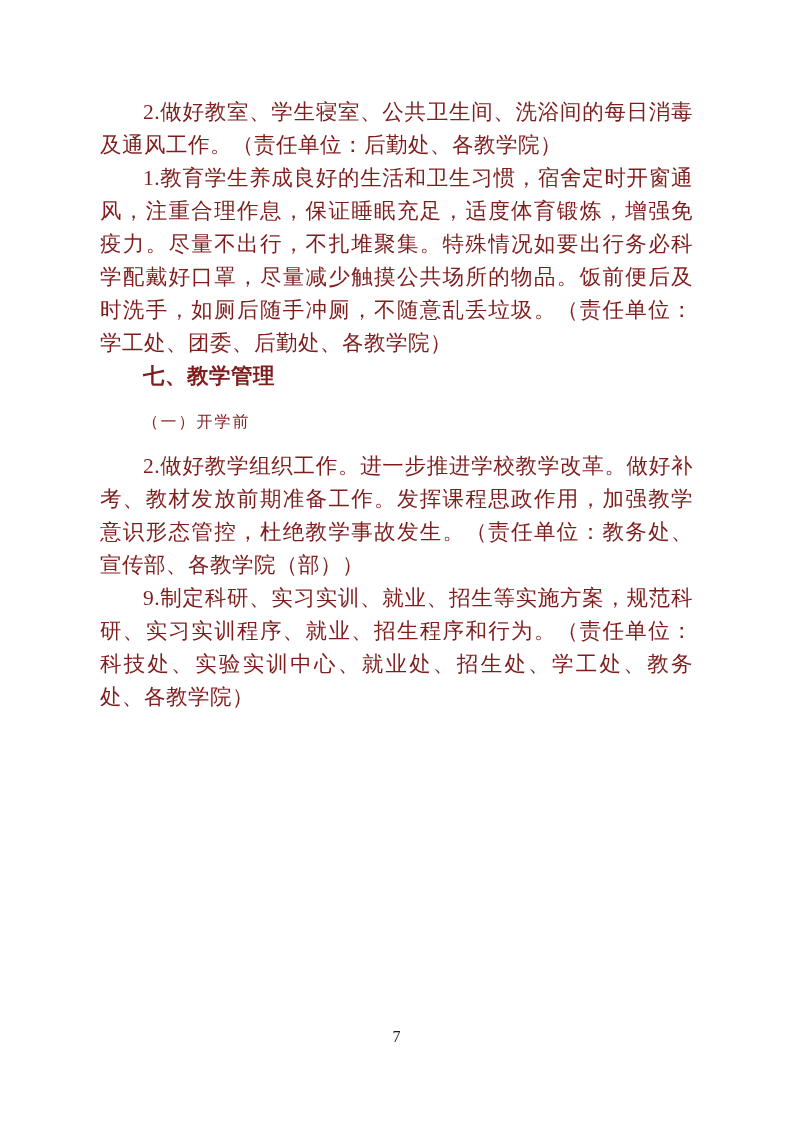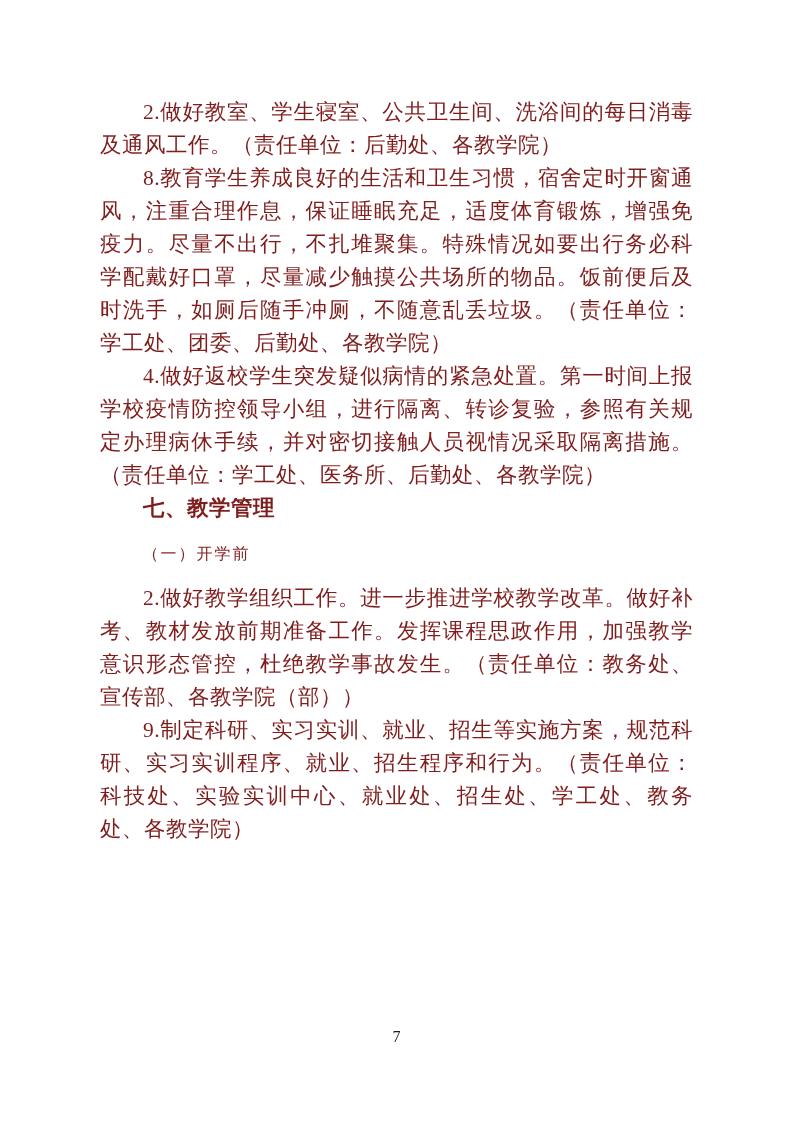--- a/index.html
+++ b/index.html
@@ -59,21 +59,20 @@
     color: #1b1b1b;
     font-family: "Liberation Serif", serif;
   }
 </style>
 </head>
 <body>
 
 <div class="page">
   <div class="content">
     <p class="para">2.做好教室、学生寝室、公共卫生间、洗浴间的每日消毒及通风工作。（责任单位：后勤处、各教学院）</p>
-    <p class="para">8.教育学生养成良好的生活和卫生习惯，宿舍定时开窗通风，注重合理作息，保证睡眠充足，适度体育锻炼，增强免疫力。尽量不出行，不扎堆聚集。特殊情况如要出行务必科学配戴好口罩，尽量减少触摸公共场所的物品。饭前便后及时洗手，如厕后随手冲厕，不随意乱丢垃圾。（责任单位：学工处、团委、后勤处、各教学院）</p>
-    <p class="para">4.做好返校学生突发疑似病情的紧急处置。第一时间上报学校疫情防控领导小组，进行隔离、转诊复验，参照有关规定办理病休手续，并对密切接触人员视情况采取隔离措施。（责任单位：学工处、医务所、后勤处、各教学院）</p>
+    <p class="para">1.教育学生养成良好的生活和卫生习惯，宿舍定时开窗通风，注重合理作息，保证睡眠充足，适度体育锻炼，增强免疫力。尽量不出行，不扎堆聚集。特殊情况如要出行务必科学配戴好口罩，尽量减少触摸公共场所的物品。饭前便后及时洗手，如厕后随手冲厕，不随意乱丢垃圾。（责任单位：学工处、团委、后勤处、各教学院）</p>
     <h2 class="heading-1">七、教学管理</h2>
     <h3 class="heading-2">（一）开学前</h3>
     <p class="para">2.做好教学组织工作。进一步推进学校教学改革。做好补考、教材发放前期准备工作。发挥课程思政作用，加强教学意识形态管控，杜绝教学事故发生。（责任单位：教务处、宣传部、各教学院（部））</p>
     <p class="para">9.制定科研、实习实训、就业、招生等实施方案，规范科研、实习实训程序、就业、招生程序和行为。（责任单位：科技处、实验实训中心、就业处、招生处、学工处、教务处、各教学院）</p>
   </div>
   <div class="page-number">7</div>
 </div>
 
 </body></html>

